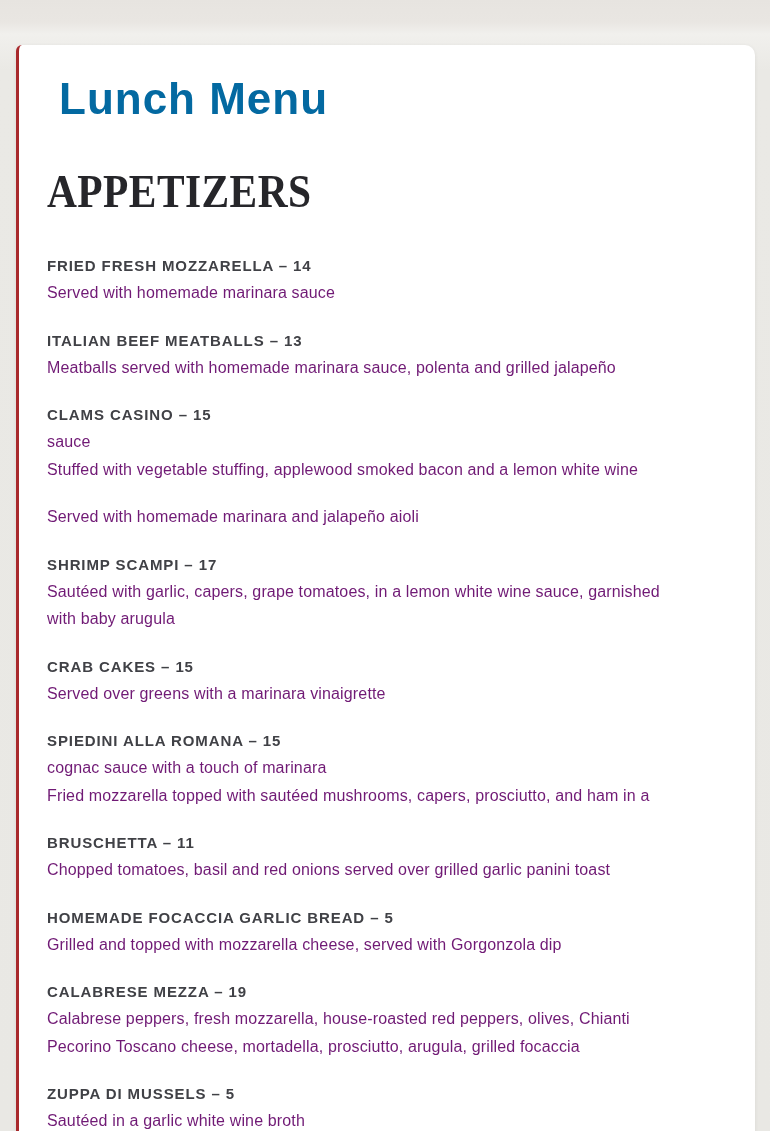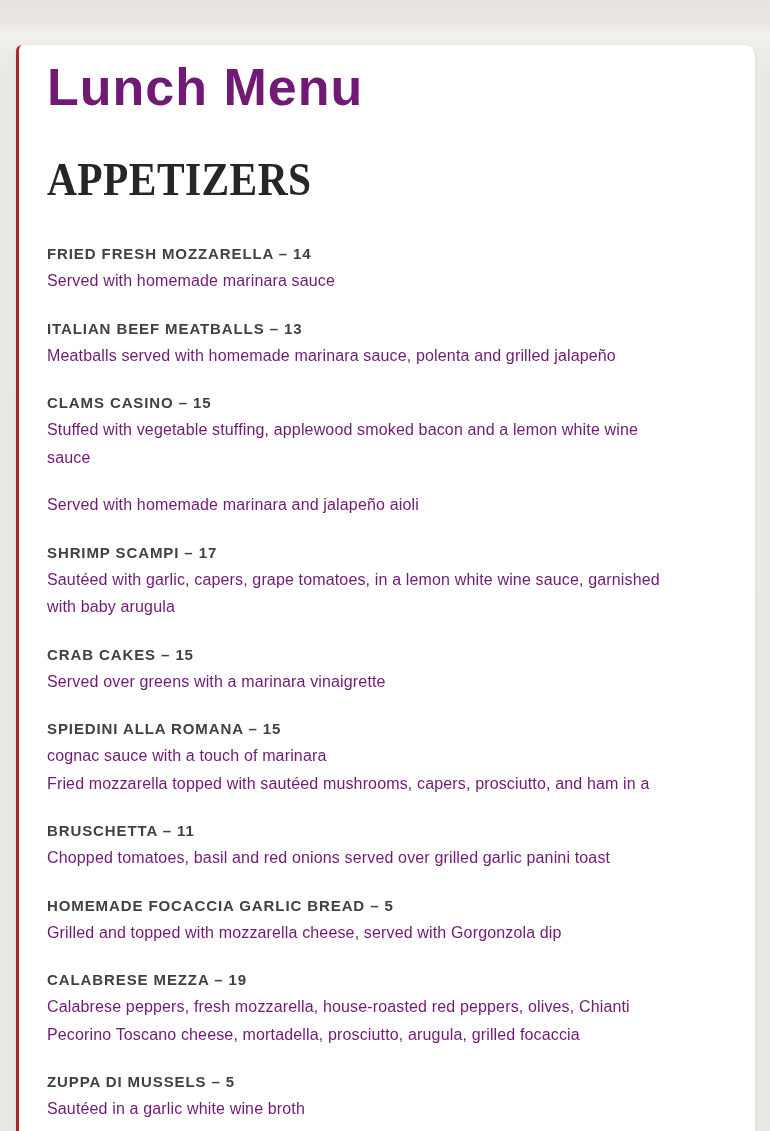--- a/index.html
+++ b/index.html
@@ -22,27 +22,27 @@
     height: 1200px;
     box-sizing: border-box;
     background: #ffffff;
     border-left: 3px solid #a8292c;
     border-radius: 6px 10px 0 0;
     box-shadow: 0 1px 4px rgba(0,0,0,0.07);
     padding: 14px 20px 0 28px;
     overflow: hidden;
   }
   .menu-title {
-    margin: 0;
+    margin: 12px;
     font-family: "Liberation Sans", sans-serif;
     font-weight: 700;
-    font-size: 52px;
+    font-size: 44px;
     line-height: 56px;
     letter-spacing: 1px;
-    color: #701a75;
+    color: #0369a1;
   }
   .section-title {
     margin: 40px 0 0 0;
     font-family: "Liberation Serif", serif;
     font-weight: 700;
     font-size: 46px;
     line-height: 50px;
     letter-spacing: 0.5px;
     color: #26262a;
     transform: scaleX(0.9);
@@ -93,22 +93,22 @@
   <div class="item">
     <div class="item-title">ITALIAN BEEF MEATBALLS – 13</div>
     <div class="item-desc">
           <span class="desc-line">Meatballs served with homemade marinara sauce, polenta and grilled jalapeño</span>
         </div>
   </div>
 
   <div class="item">
     <div class="item-title">CLAMS CASINO – 15</div>
     <div class="item-desc">
+          <span class="desc-line">sauce</span>
           <span class="desc-line">Stuffed with vegetable stuffing, applewood smoked bacon and a lemon white wine</span>
-          <span class="desc-line">sauce</span>
         </div>
   </div>
 
   <div class="item">
     <div class="item-desc">
           <span class="desc-line">Served with homemade marinara and jalapeño aioli</span>
         </div>
   </div>
 
   <div class="item">

